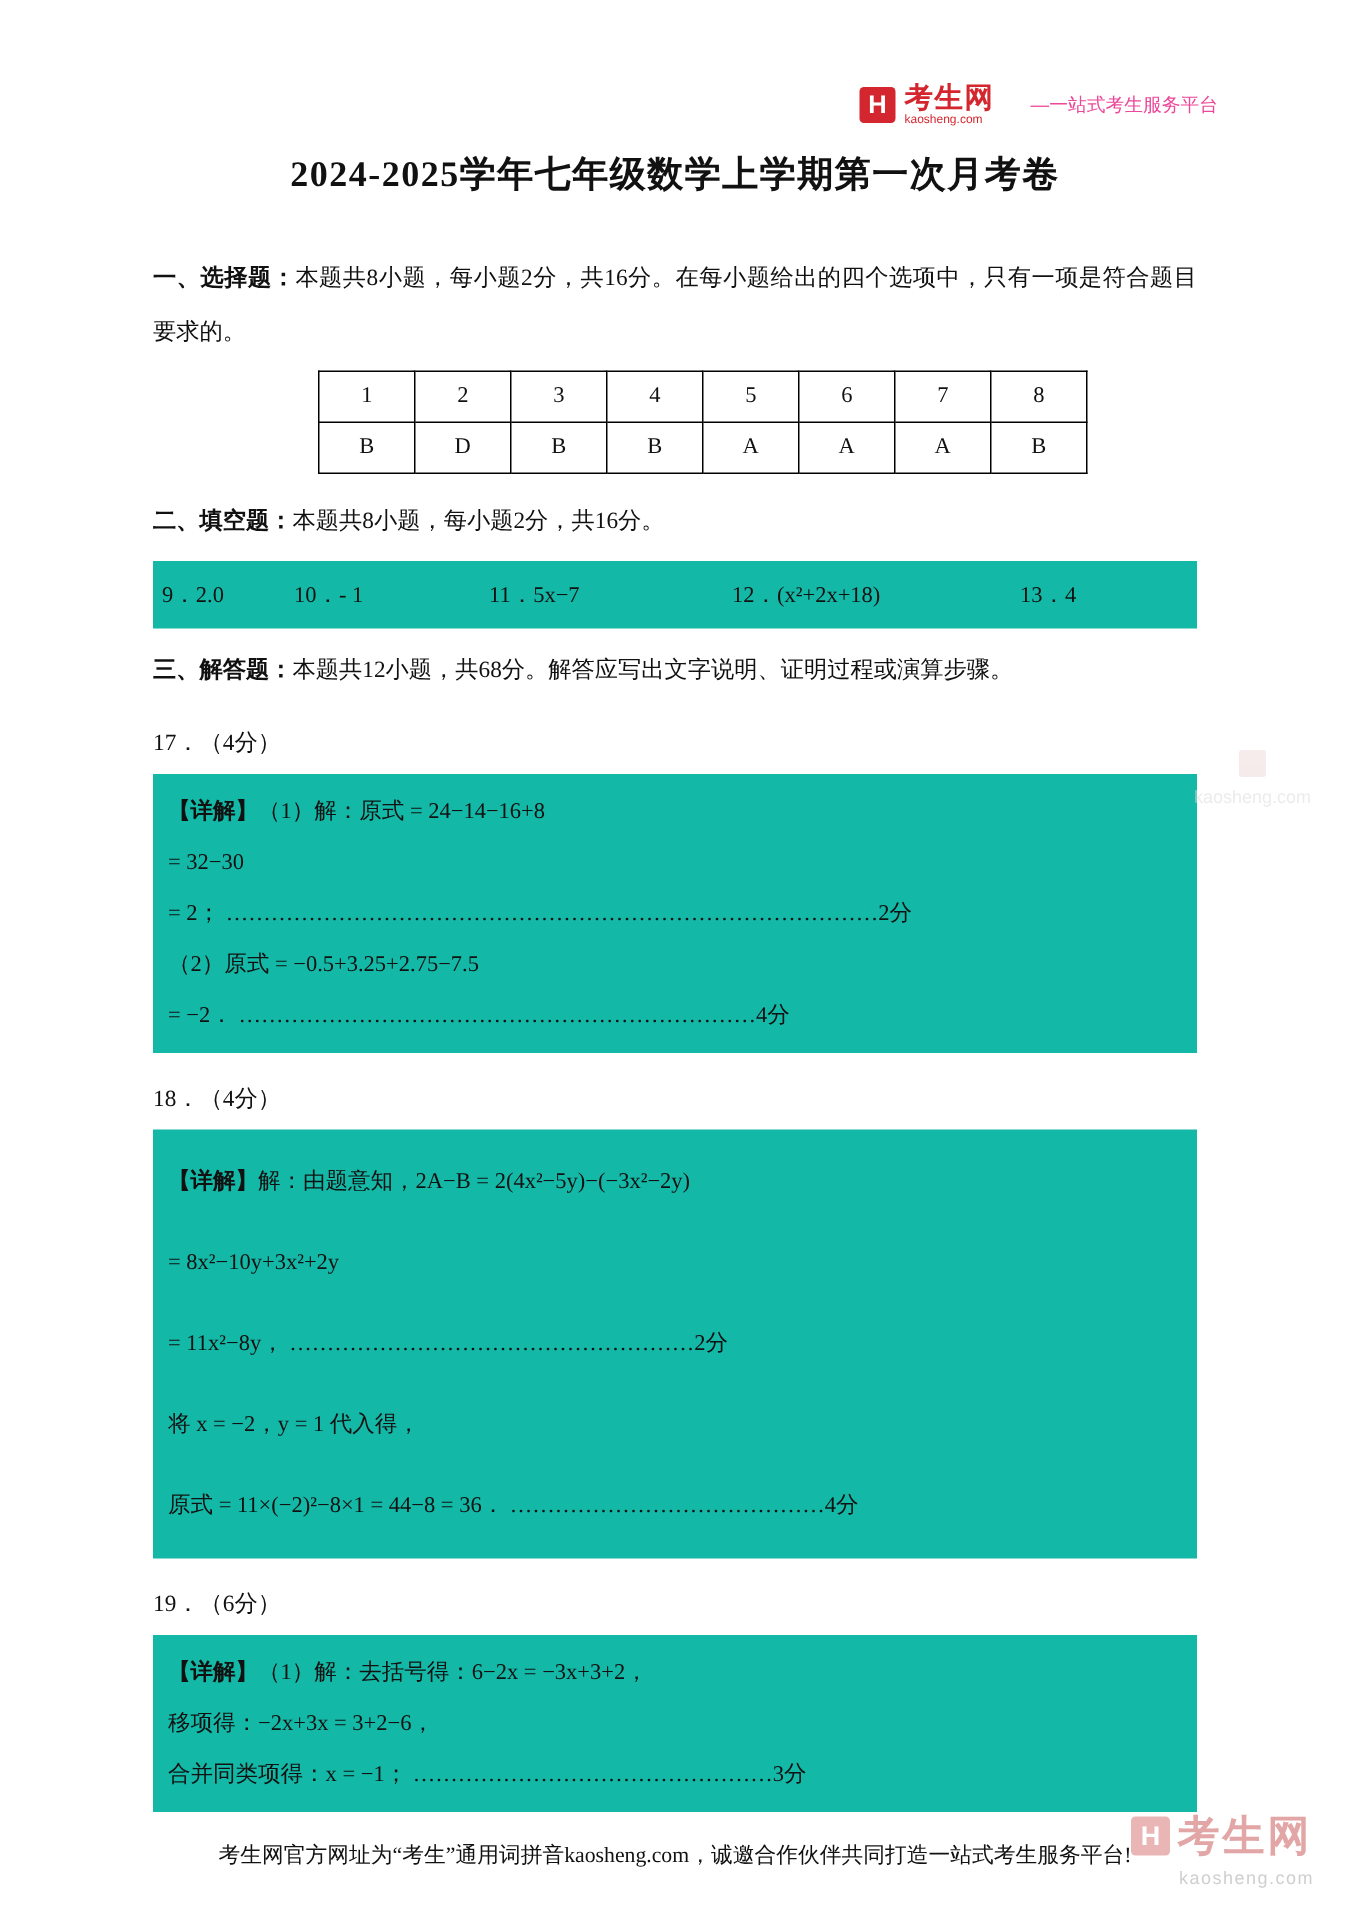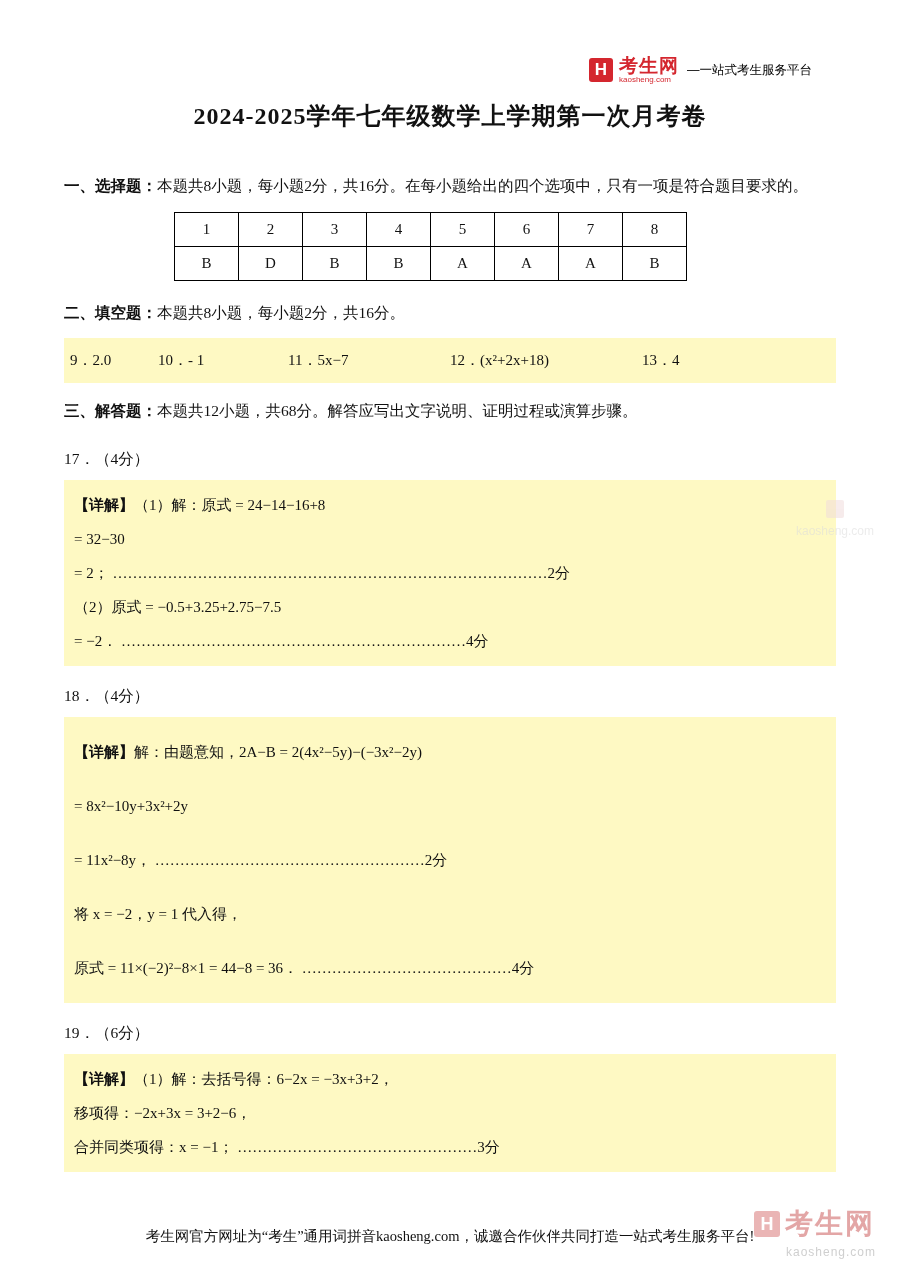--- a/index.html
+++ b/index.html
@@ -8,34 +8,34 @@
   .page { position:relative; width:900px; height:1273px; overflow:hidden; background:#fff; }
 
   
   .header { padding:56px 88px 0 85px; display:flex; justify-content:flex-end; }
   .logo { display:flex; align-items:center; gap:6px; }
   .logo-icon { width:24px; height:24px; background:#d4262e; color:#fff; font-family:"Liberation Sans",sans-serif;
                font-weight:bold; font-size:17px; line-height:24px; text-align:center; border-radius:3px; }
   .logo-textcol { display:flex; flex-direction:column; line-height:1; }
   .logo-cn { color:#d4262e; font-weight:bold; font-size:19px; font-family:"Liberation Sans",sans-serif; letter-spacing:1px; }
   .logo-url { color:#d4262e; font-size:8px; font-family:"Liberation Sans",sans-serif; margin-top:1px; }
-  .logo-tagline { color:#000000; font-size:12.5px; font-family:"Liberation Sans",sans-serif; margin-left:2px; }
+  .logo-tagline { color:#ec4899; font-size:12.5px; font-family:"Liberation Sans",sans-serif; margin-left:18px; }
 
   
   .title { margin:16px 0 36px; text-align:center; font-size:24px; font-weight:bold; letter-spacing:1px; }
 
-  .content { padding:0 64px; }
+  .content { padding:0 102px; }
   .sec-head { margin:10px 0 6px; font-size:15.5px; line-height:2.3; text-align:justify; }
   .sec-head b { font-weight:bold; }
 
   
   table.answers { border-collapse:collapse; margin:8px 0 14px 110px; }
   table.answers td { border:1px solid #000; width:64px; height:34px; text-align:center; font-size:15px; padding:0; }
 
-  .gray { background:#fef9c3; }
+  .gray { background:#14b8a6; }
 
   
   .fill-block { margin:8px 0 10px; padding:13px 6px; font-size:15px; }
   .fill-row { display:flex; }
   .fill-row + .fill-row { margin-top:16px; }
   .fill-row span { display:inline-block; white-space:nowrap; }
   .fr1 span:nth-child(1){width:88px;} .fr1 span:nth-child(2){width:130px;}
   .fr1 span:nth-child(3){width:162px;} .fr1 span:nth-child(4){width:192px;}
   .fr2 span:nth-child(1){width:188px;} .fr2 span:nth-child(2){width:192px;}
 

